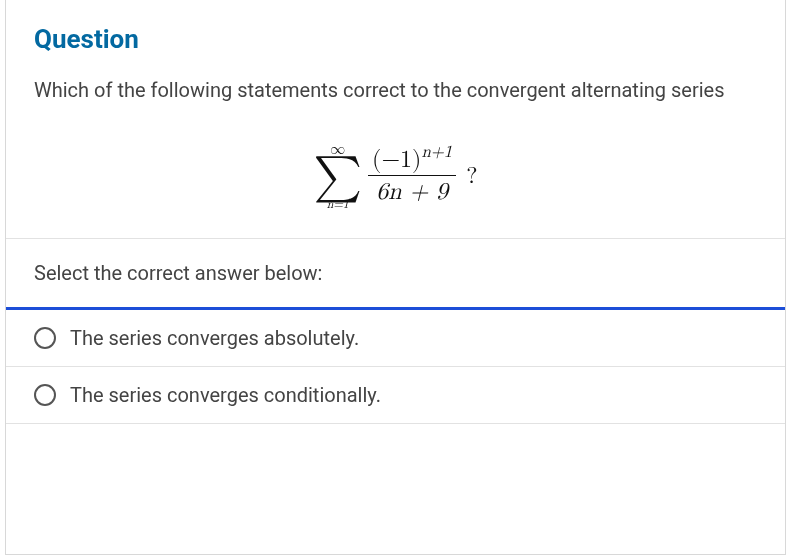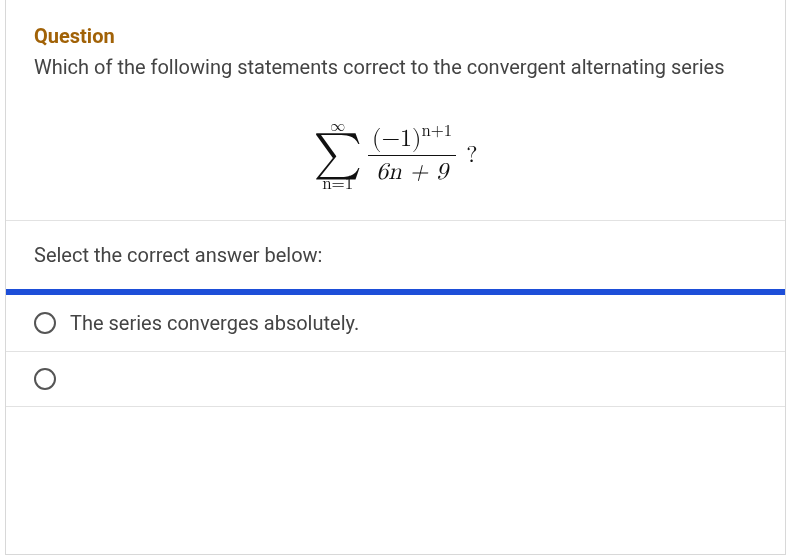--- a/index.html
+++ b/index.html
@@ -18,24 +18,24 @@
       border: 1px solid #d8d8d8;
       border-top: none;
       margin: 0 5px;
       height: 100%;
       overflow: hidden;
     }
     .question-header {
       padding: 24px 28px 18px 28px;
     }
     .question-title {
-      font-size: 20px;
+      font-size: 26px;
       font-weight: 700;
-      color: #a16207;
-      margin-bottom: 4px;
+      color: #0369a1;
+      margin-bottom: 21px;
     }
     .question-text {
       font-size: 20px;
       font-weight: 400;
       color: #444;
       line-height: 1.5;
     }
     .formula-block {
       text-align: center;
       padding: 10px 0 28px 0;
@@ -56,21 +56,22 @@
     }
     .sigma-top {
       font-size: 15px;
     }
     .sigma-sym {
       font-size: 46px;
       line-height: 0.9;
       font-weight: 400;
     }
     .sigma-bot {
-      font-size: 17px;
+      font-size: 12px;
+      font-style: italic;
     }
     .frac {
       display: inline-flex;
       flex-direction: column;
       align-items: center;
       line-height: 1.1;
       vertical-align: middle;
       margin: 0 2px;
     }
     .frac .num {
@@ -78,33 +79,34 @@
     }
     .frac .den {
       border-top: 1.5px solid #111;
       padding: 3px 8px 0 8px;
       font-style: italic;
     }
     .sup {
       font-size: 0.7em;
       position: relative;
       top: -0.6em;
+      font-style: italic;
     }
     .qmark {
       align-self: center;
       margin-left: 4px;
     }
     .divider {
       border-top: 1px solid #e2e2e2;
     }
     .instruction {
       padding: 22px 28px;
       font-size: 20px;
       color: #444;
-      border-bottom: 6px solid #1d4ed8;
+      border-bottom: 3px solid #1d4ed8;
     }
     .option {
       display: flex;
       align-items: center;
       gap: 14px;
       padding: 16px 28px;
       border-bottom: 1px solid #e2e2e2;
       cursor: pointer;
       text-align: center;
     }
@@ -152,15 +154,16 @@
 
   <div class="instruction">Select the correct answer below:</div>
 
   <label class="option">
     <span class="radio"></span>
     <span class="option-text">The series converges absolutely.</span>
   </label>
 
   <label class="option">
     <span class="radio"></span>
+    <span class="option-text">The series converges conditionally.</span>
   </label>
 
 </div>
 
 </body></html>

